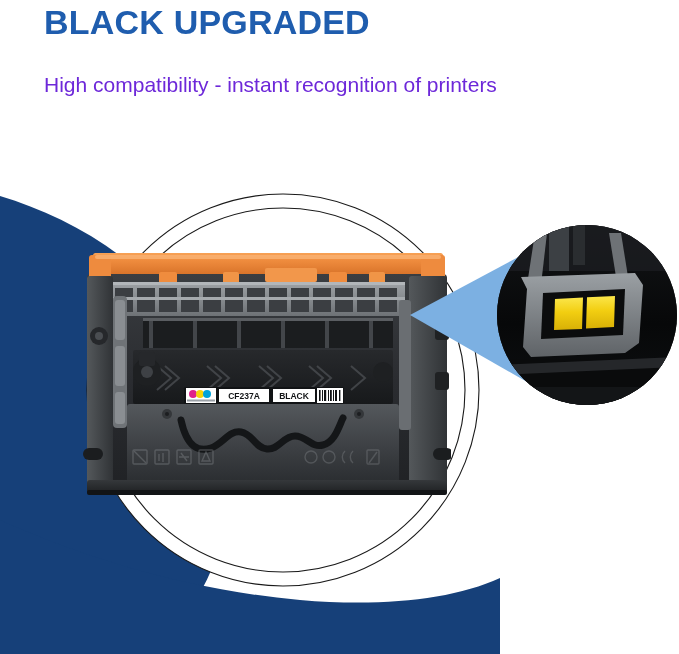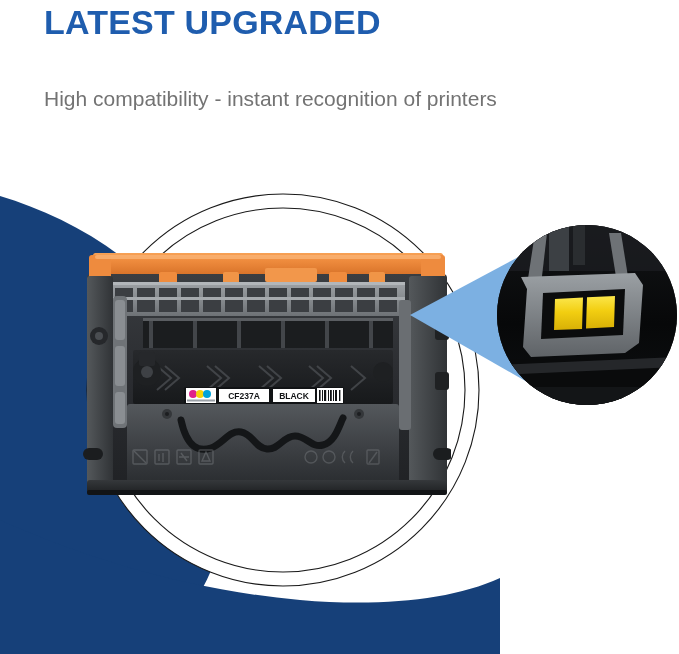--- a/index.html
+++ b/index.html
@@ -31,26 +31,26 @@
     font-weight: bold;
     font-size: 34px;
     line-height: 37px;
     letter-spacing: 0.2px;
     color: #1F5DAE;
     white-space: nowrap;
   }
   #subtitle {
     position: absolute;
     left: 44px;
-    top: 86px;
+    top: 72px;
     font-family: "Liberation Sans", sans-serif;
     font-weight: normal;
     font-size: 21px;
     line-height: 26px;
-    color: #737373;
+    color: #6d28d9;
     white-space: nowrap;
     z-index: 40;
   }
 
   
   #art {
     position: absolute;
     left: 0;
     top: 0;
     width: 679px;
@@ -382,18 +382,18 @@
       <path fill="url(#gGold)" d="M58,74 L86,72.5 L85,104 L57,105 Z"></path>
       <path fill="url(#gGold)" d="M90,72.3 L118,71 L117,102 L89,103.5 Z"></path>
 
       <rect x="0" y="134" width="180" height="46" fill="#0A0B0C"></rect>
       <path d="M0,140 L180,132 L180,142 L0,150 Z" fill="#2A2D30" opacity="0.85"></path>
       <rect x="0" y="162" width="180" height="18" fill="#141618" opacity="0.9"></rect>
     </svg>
   </div>
 
   <div id="headline-block">
-    <div class="headline-line">LATEST UPGRADED</div>
+    <div class="headline-line">BLACK UPGRADED</div>
   </div>
 
   <div id="subtitle">High compatibility - instant recognition of printers</div>
 
 </div>
 
 </body></html>

